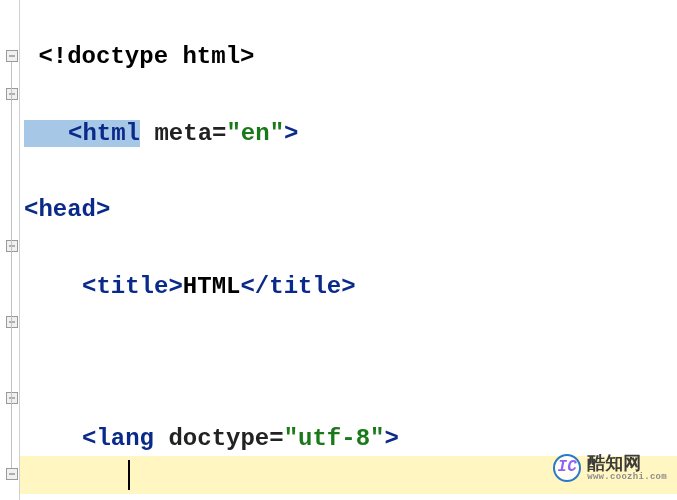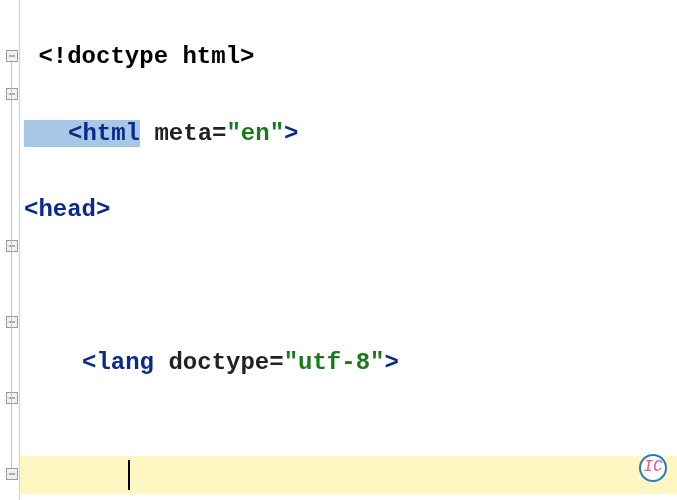--- a/index.html
+++ b/index.html
@@ -87,23 +87,23 @@
     opacity: 0.95;
   }
   .wm-icon {
     width: 28px;
     height: 28px;
     border-radius: 50%;
     border: 2px solid #1e73c8;
     display: flex;
     align-items: center;
     justify-content: center;
-    color: #ec4899;
+    color: #8b5cf6;
     font-style: italic;
-    font-weight: normal;
+    font-weight: bold;
     font-size: 16px;
     background: #fff;
   }
   .wm-text { display:flex; flex-direction:column; line-height:1; }
   .wm-main { font-size: 18px; color: #333; font-weight: bold; }
   .wm-sub { font-size: 9px; color: #888; letter-spacing: 0.3px; }
 </style>
 </head>
 <body>
 
@@ -116,30 +116,35 @@
   <div class="fold" style="top:468px;"></div>
   <div class="fold-line" style="top:62px; height:406px;"></div>
 </div>
 
 <div class="bottom-hl"></div>
 
 <div class="code">
 <span class="line"> <span class="text">&lt;!doctype html&gt;</span></span>
 <span class="line"><span class="hl"><span class="angle">&lt;</span><span class="tag">html</span></span> <span class="attr-name">meta</span><span class="eq">=</span><span class="attr-val">"en"</span><span class="angle">&gt;</span></span>
 <span class="line"><span class="angle">&lt;</span><span class="tag">head</span><span class="angle">&gt;</span></span>
+<span class="line"><span class="indent"></span><span class="angle">&lt;</span><span class="tag">title</span><span class="angle">&gt;</span><span class="text">HTML</span><span class="angle">&lt;/</span><span class="tag">title</span><span class="angle">&gt;</span></span>
 <span class="line"></span>
 <span class="line"><span class="indent"></span><span class="angle">&lt;</span><span class="tag">lang</span> <span class="attr-name">doctype</span><span class="eq">=</span><span class="attr-val">"utf-8"</span><span class="angle">&gt;</span></span>
 <span class="line"></span>
 
 
 
 
 
 
 </div>
 
 <div class="caret" style="left:128px; top:460px;"></div>
 
 <div class="watermark">
   <div class="wm-icon">
       <span>IC</span>
     </div>
+  <div class="wm-text">
+    <span class="wm-main">酷知网</span>
+    <span class="wm-sub">www.coozhi.com</span>
+  </div>
 </div>
 
 </body></html>

